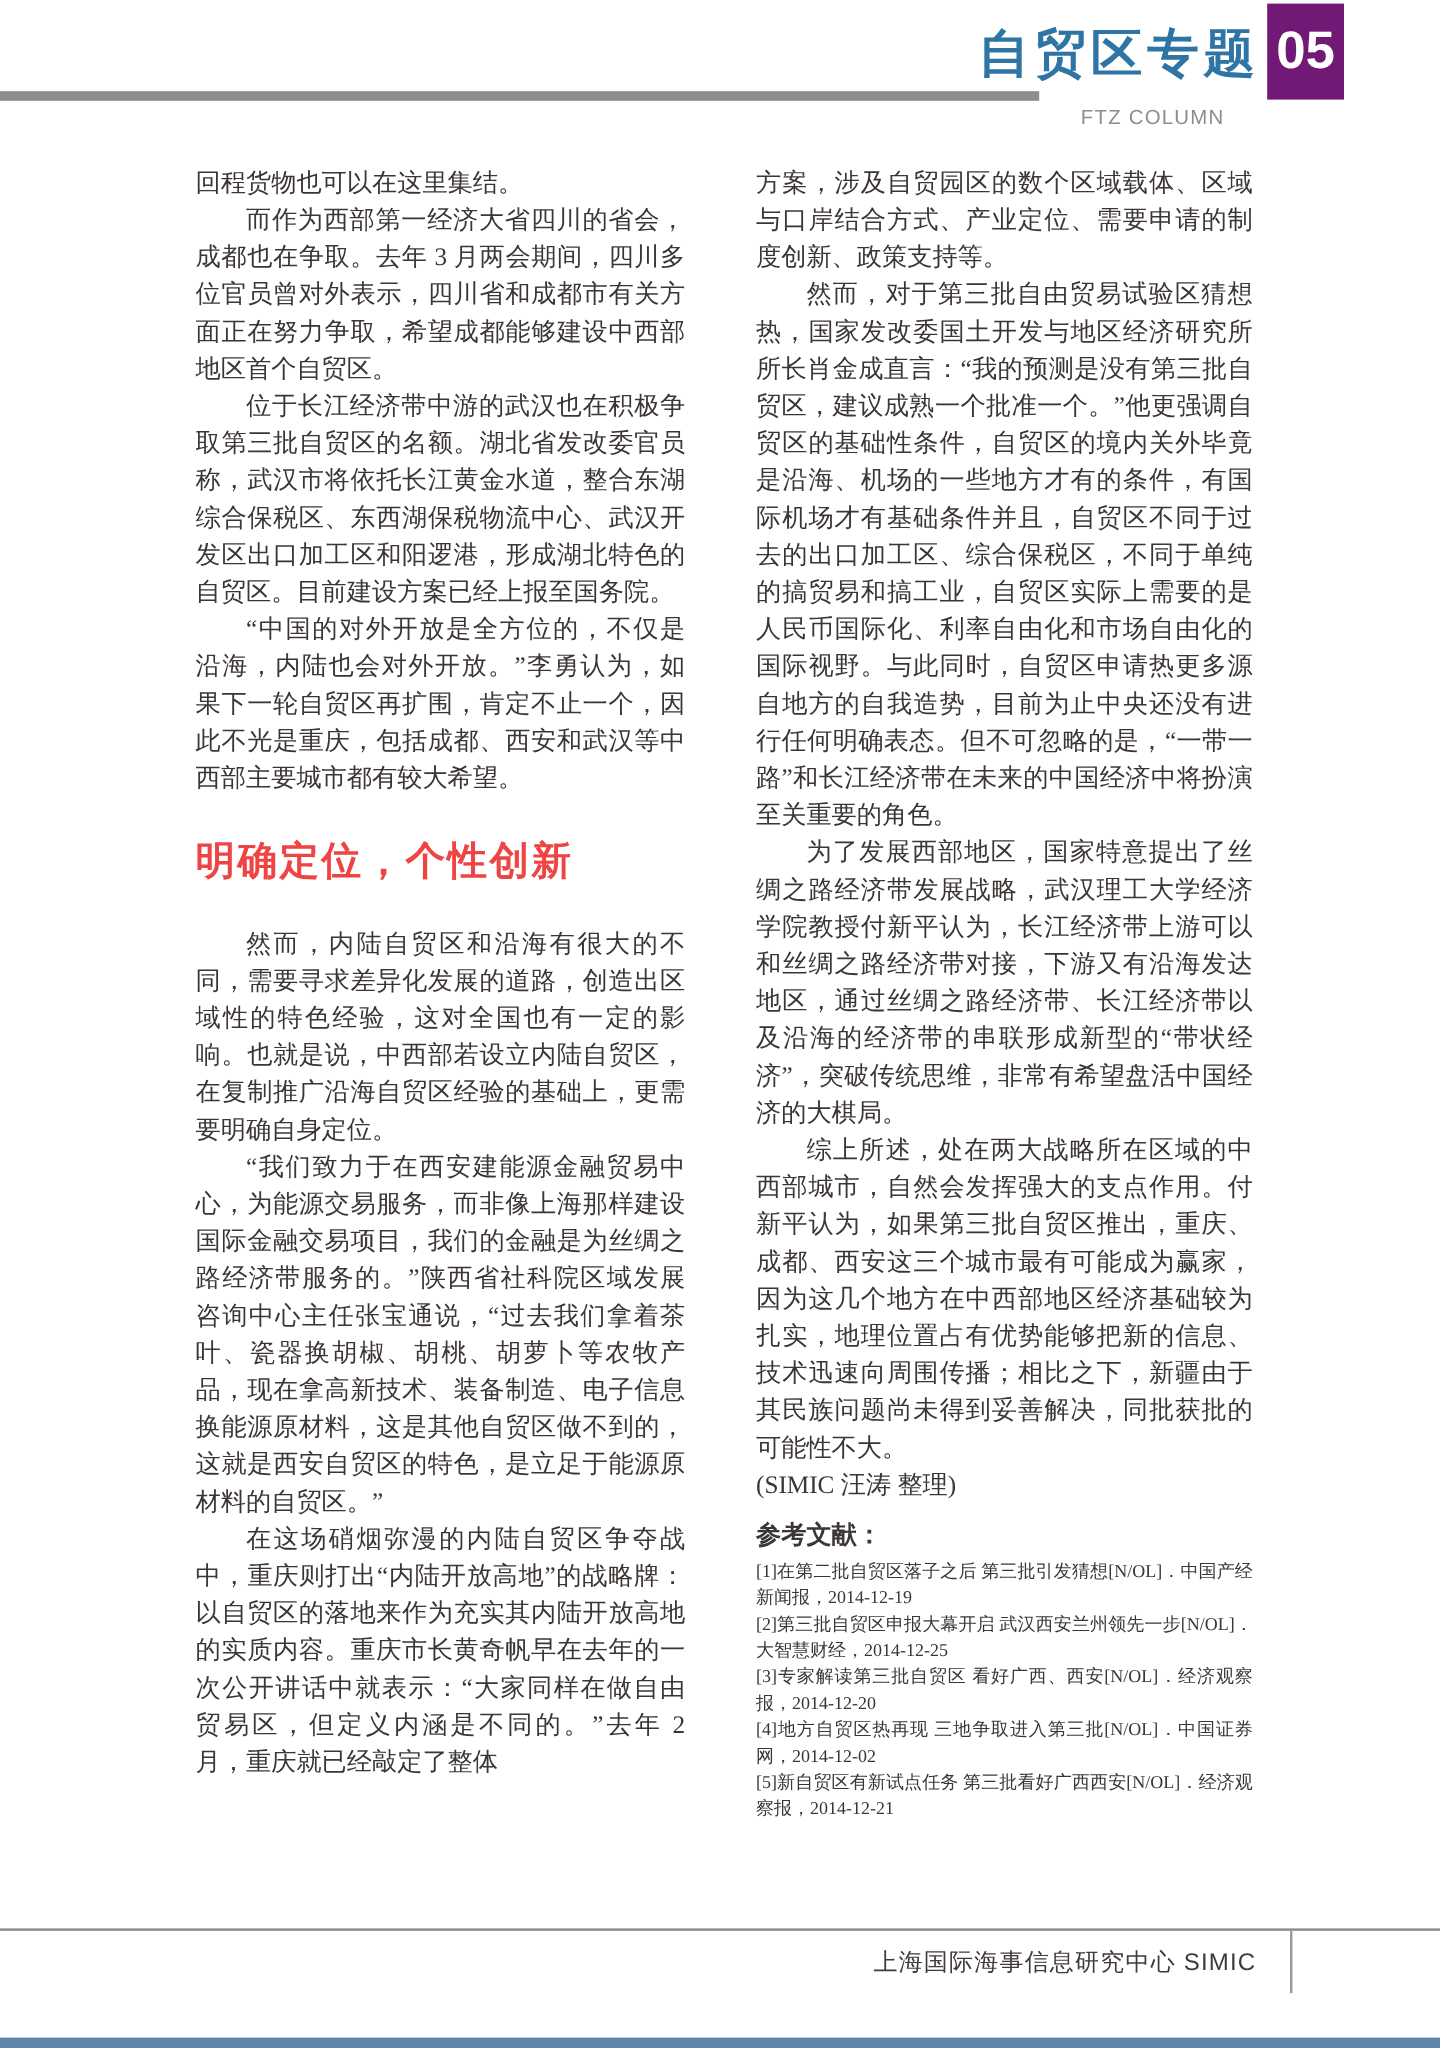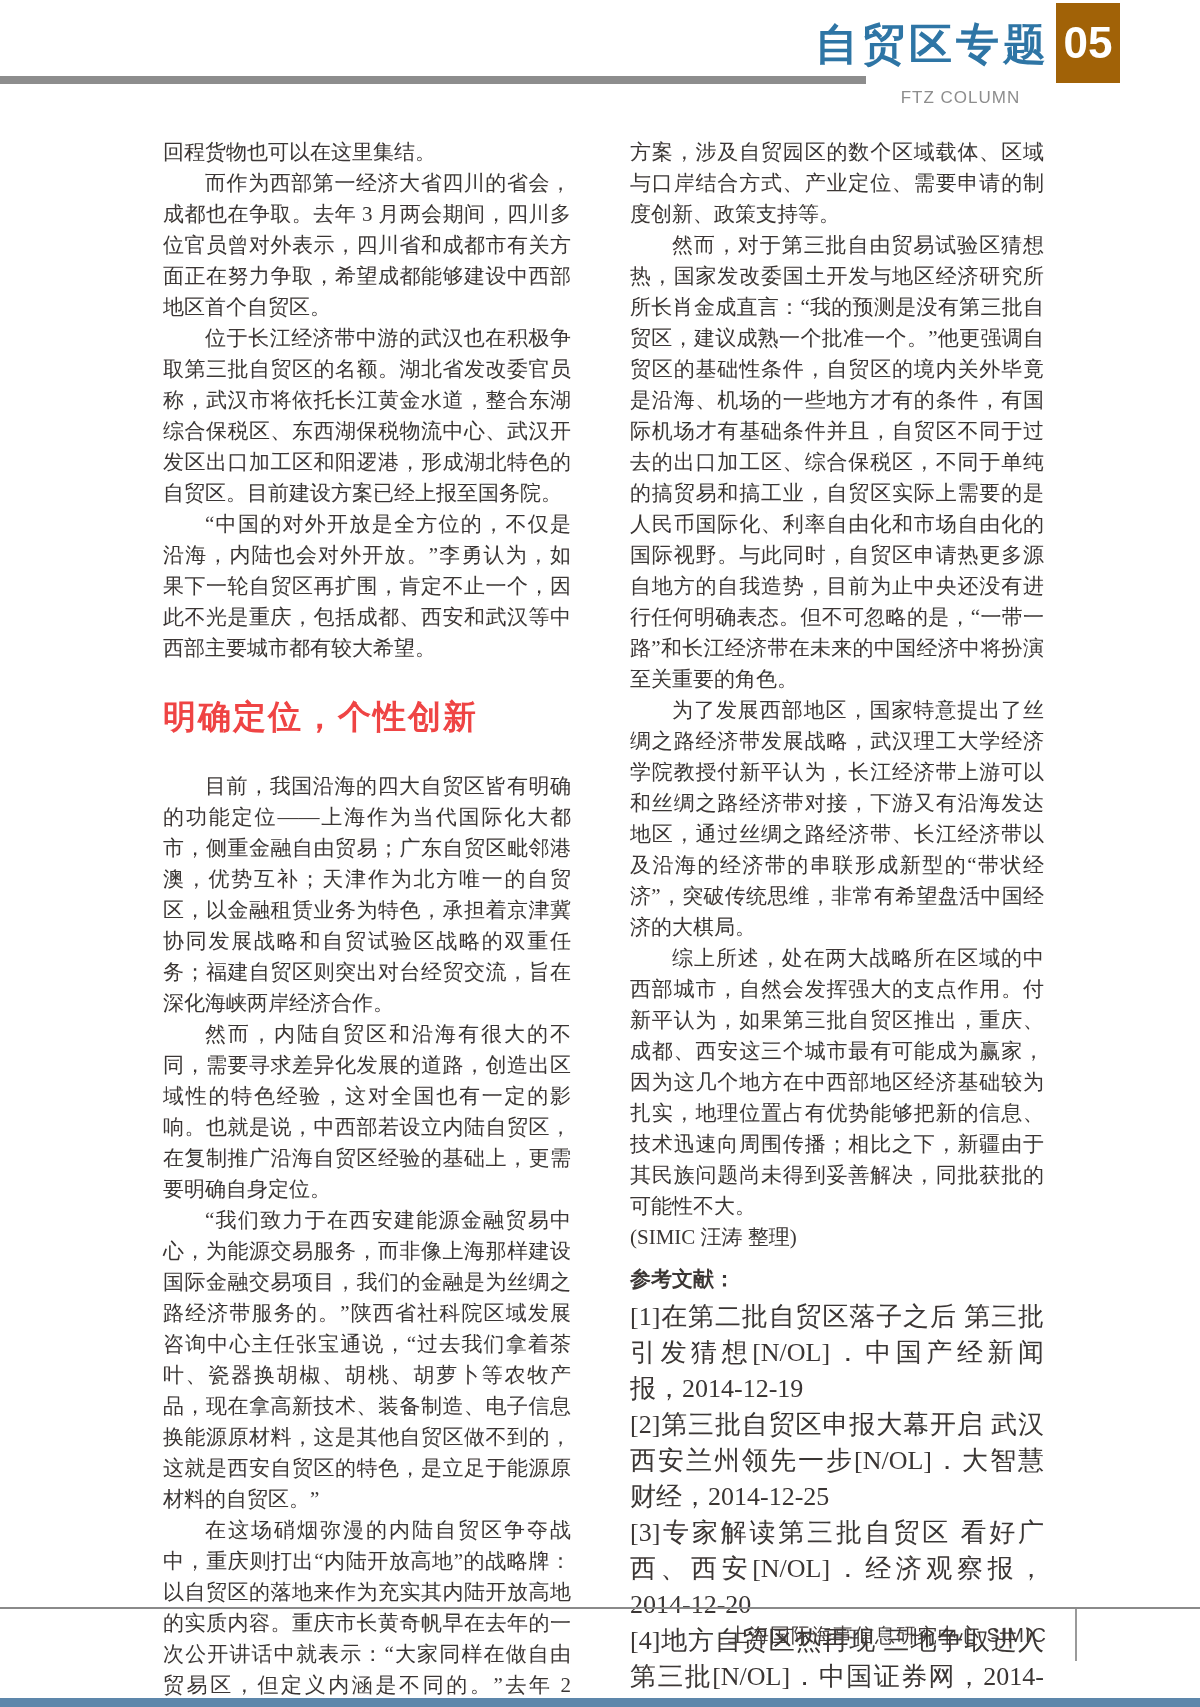--- a/index.html
+++ b/index.html
@@ -17,21 +17,21 @@
     background:#8d8d8d;
   }
   .page-title{
     position:absolute;top:16px;right:150px;
     font-family:"Liberation Sans","DejaVu Sans",sans-serif;
     font-size:43px;font-weight:bold;letter-spacing:4px;
     color:#2e75a5;white-space:nowrap;
   }
   .page-number-badge{
     position:absolute;left:1056px;top:3px;width:64px;height:80px;
-    background:#a16207;color:#ffffff;
+    background:#701a75;color:#ffffff;
     font-family:"Liberation Sans","DejaVu Sans",sans-serif;
     font-size:44px;font-weight:bold;
     display:flex;align-items:center;justify-content:center;
   }
   .page-subtitle{
     position:absolute;top:88px;left:867px;width:187px;
     text-align:center;
     font-family:"Liberation Sans","DejaVu Sans",sans-serif;
     font-size:17px;color:#8d8d8d;letter-spacing:1px;white-space:nowrap;
   }
@@ -53,21 +53,21 @@
   .attribution{
     margin:62px 0 0 0;
     font-size:20px;text-align:right;padding-right:58px;
   }
   .ref-heading{
     margin:12px 0 6px 0;
     font-family:"Liberation Sans","DejaVu Sans",sans-serif;
     font-size:21px;font-weight:bold;
   }
   p.ref{
-    margin:0;font-size:26px;line-height:36px;text-align:justify;
+    margin:0;font-size:15px;line-height:22px;text-align:justify;
   }
   
   .footer-rule{
     position:absolute;left:0;top:1607px;width:1200px;height:2px;
     background:#8a8a8a;
   }
   .footer-box{
     position:absolute;left:0;top:1609px;width:1077px;height:52px;
     border-right:2px solid #9a9a9a;
     display:flex;align-items:center;justify-content:flex-end;
@@ -89,21 +89,20 @@
 <div class="page-subtitle">FTZ COLUMN</div>
 
 <section class="col col-left">
   <p class="body">回程货物也可以在这里集结。</p>
   <p class="body indent">而作为西部第一经济大省四川的省会，成都也在争取。去年 3 月两会期间，四川多位官员曾对外表示，四川省和成都市有关方面正在努力争取，希望成都能够建设中西部地区首个自贸区。</p>
   <p class="body indent">位于长江经济带中游的武汉也在积极争取第三批自贸区的名额。湖北省发改委官员称，武汉市将依托长江黄金水道，整合东湖综合保税区、东西湖保税物流中心、武汉开发区出口加工区和阳逻港，形成湖北特色的自贸区。目前建设方案已经上报至国务院。</p>
   <p class="body indent">“中国的对外开放是全方位的，不仅是沿海，内陆也会对外开放。”李勇认为，如果下一轮自贸区再扩围，肯定不止一个，因此不光是重庆，包括成都、西安和武汉等中西部主要城市都有较大希望。</p>
 
   <h2 class="section-heading">明确定位，个性创新</h2>
 
-  <p class="body indent">目前，我国沿海的四大自贸区皆有明确的功能定位——上海作为当代国际化大都市，侧重金融自由贸易；广东自贸区毗邻港澳，优势互补；天津作为北方唯一的自贸区，以金融租赁业务为特色，承担着京津冀协同发展战略和自贸试验区战略的双重任务；福建自贸区则突出对台经贸交流，旨在深化海峡两岸经济合作。</p>
   <p class="body indent">然而，内陆自贸区和沿海有很大的不同，需要寻求差异化发展的道路，创造出区域性的特色经验，这对全国也有一定的影响。也就是说，中西部若设立内陆自贸区，在复制推广沿海自贸区经验的基础上，更需要明确自身定位。</p>
   <p class="body indent">“我们致力于在西安建能源金融贸易中心，为能源交易服务，而非像上海那样建设国际金融交易项目，我们的金融是为丝绸之路经济带服务的。”陕西省社科院区域发展咨询中心主任张宝通说，“过去我们拿着茶叶、瓷器换胡椒、胡桃、胡萝卜等农牧产品，现在拿高新技术、装备制造、电子信息换能源原材料，这是其他自贸区做不到的，这就是西安自贸区的特色，是立足于能源原材料的自贸区。”</p>
   <p class="body indent">在这场硝烟弥漫的内陆自贸区争夺战中，重庆则打出“内陆开放高地”的战略牌：以自贸区的落地来作为充实其内陆开放高地的实质内容。重庆市长黄奇帆早在去年的一次公开讲话中就表示：“大家同样在做自由贸易区，但定义内涵是不同的。”去年 2 月，重庆就已经敲定了整体</p>
 </section>
 
 <section class="col col-right">
   <p class="body">方案，涉及自贸园区的数个区域载体、区域与口岸结合方式、产业定位、需要申请的制度创新、政策支持等。</p>
   <p class="body indent">然而，对于第三批自由贸易试验区猜想热，国家发改委国土开发与地区经济研究所所长肖金成直言：“我的预测是没有第三批自贸区，建议成熟一个批准一个。”他更强调自贸区的基础性条件，自贸区的境内关外毕竟是沿海、机场的一些地方才有的条件，有国际机场才有基础条件并且，自贸区不同于过去的出口加工区、综合保税区，不同于单纯的搞贸易和搞工业，自贸区实际上需要的是人民币国际化、利率自由化和市场自由化的国际视野。与此同时，自贸区申请热更多源自地方的自我造势，目前为止中央还没有进行任何明确表态。但不可忽略的是，“一带一路”和长江经济带在未来的中国经济中将扮演至关重要的角色。</p>
   <p class="body indent">为了发展西部地区，国家特意提出了丝绸之路经济带发展战略，武汉理工大学经济学院教授付新平认为，长江经济带上游可以和丝绸之路经济带对接，下游又有沿海发达地区，通过丝绸之路经济带、长江经济带以及沿海的经济带的串联形成新型的“带状经济”，突破传统思维，非常有希望盘活中国经济的大棋局。</p>
   <p class="body indent">综上所述，处在两大战略所在区域的中西部城市，自然会发挥强大的支点作用。付新平认为，如果第三批自贸区推出，重庆、成都、西安这三个城市最有可能成为赢家，因为这几个地方在中西部地区经济基础较为扎实，地理位置占有优势能够把新的信息、技术迅速向周围传播；相比之下，新疆由于其民族问题尚未得到妥善解决，同批获批的可能性不大。</p>

